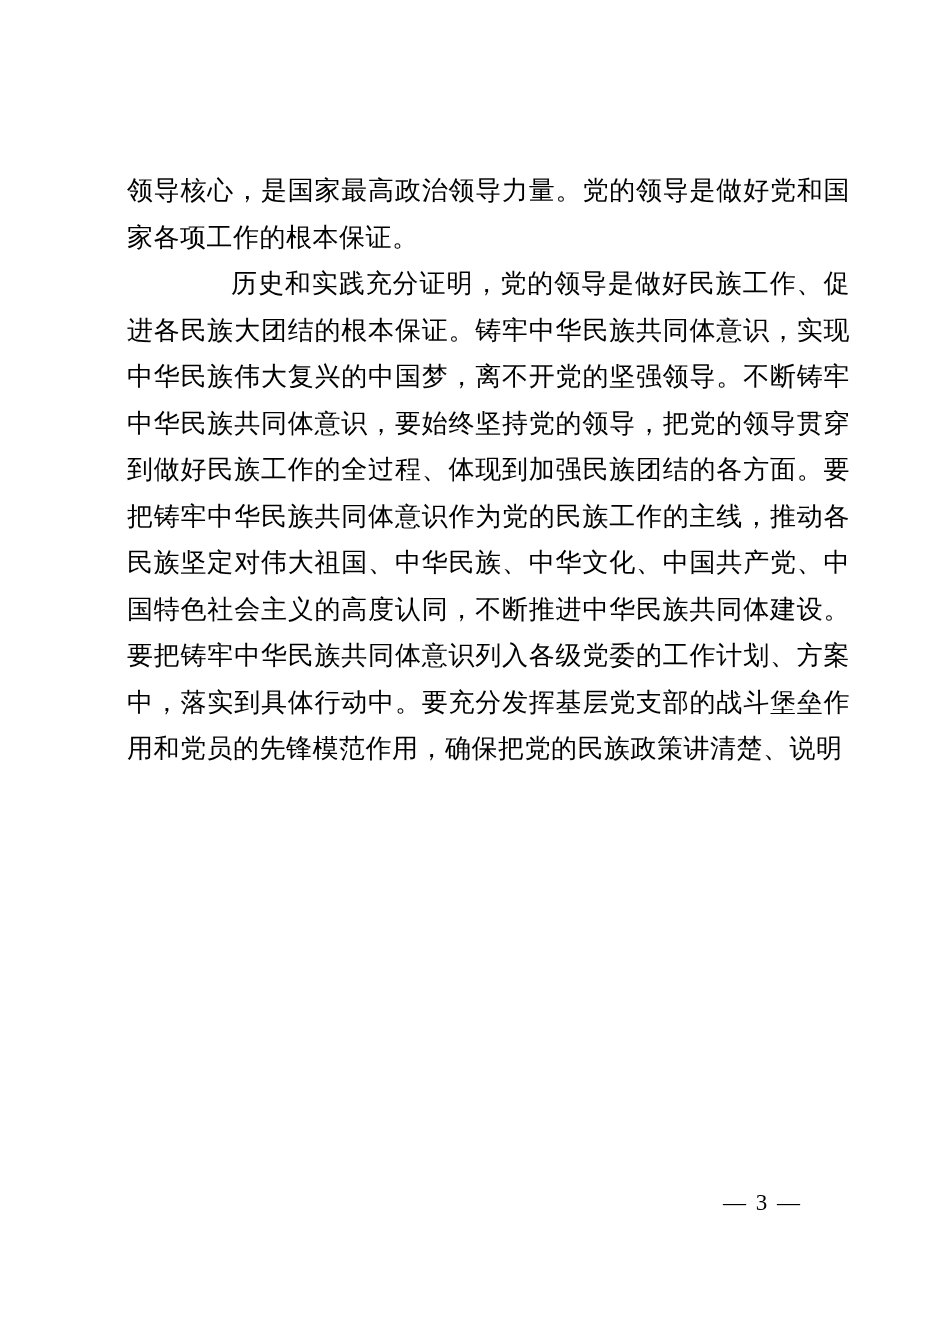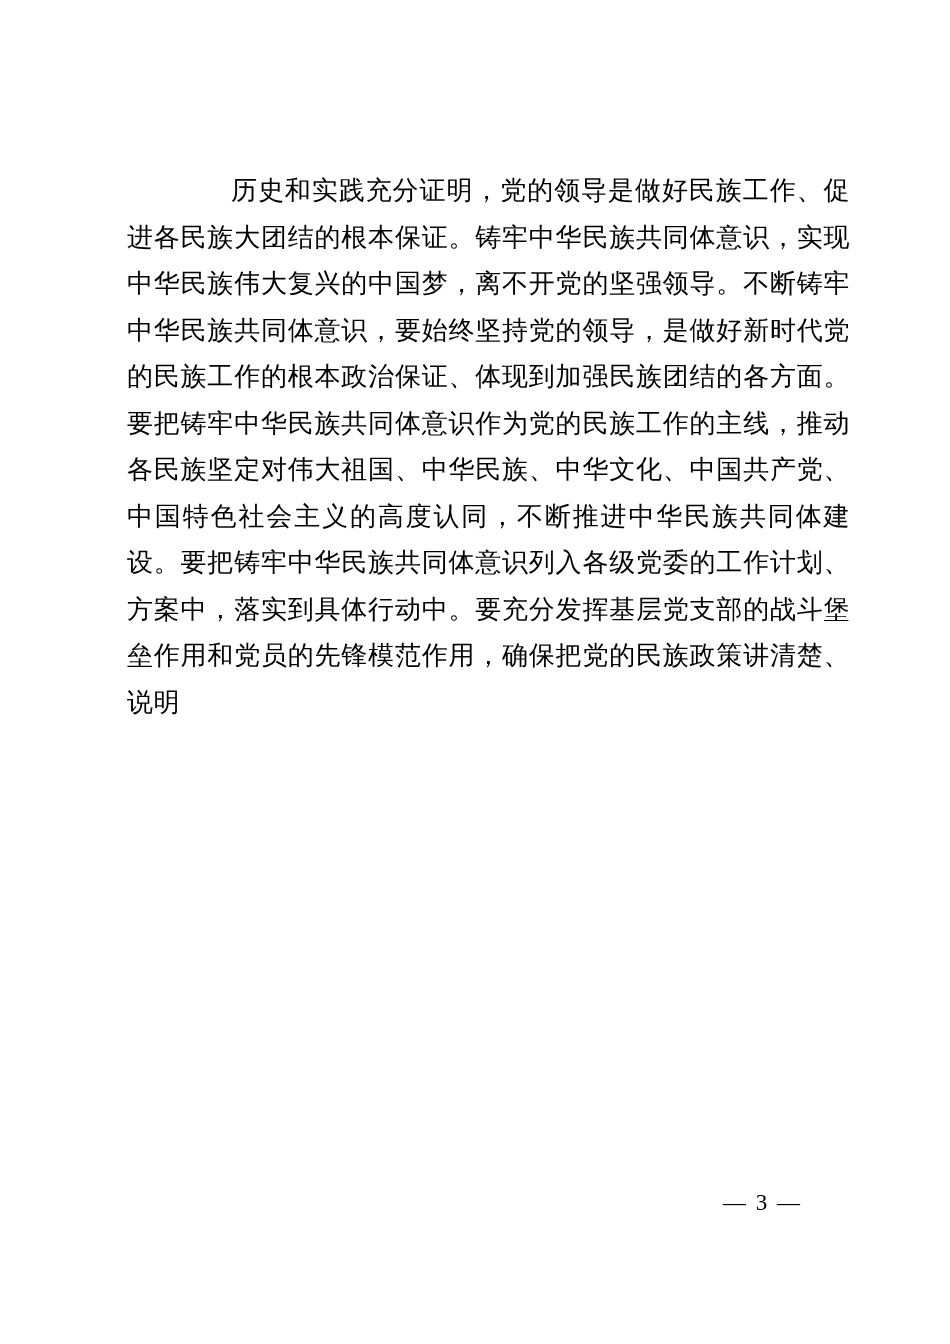--- a/index.html
+++ b/index.html
@@ -49,18 +49,19 @@
     letter-spacing: 2px;
     color: #000000;
   }
 </style>
 </head>
 <body>
 
 <div class="page">
 
   <div class="doc-body">
-    <p class="indent">历史和实践充分证明，党的领导是做好民族工作、促进各民族大团结的根本保证。铸牢中华民族共同体意识，实现中华民族伟大复兴的中国梦，离不开党的坚强领导。不断铸牢中华民族共同体意识，要始终坚持党的领导，是做好新时代党的民族工作的根本政治保证、体现到加强民族团结的各方面。要把铸牢中华民族共同体意识作为党的民族工作的主线，推动各民族坚定对伟大祖国、中华民族、中华文化、中国共产党、中国特色社会主义的高度认同，不断推进中华民族共同体建设。要把铸牢中华民族共同体意识列入各级党委的工作计划、方案中，落实到具体行动中。要充分发挥基层党支部的战斗堡垒作用和党员的先锋模范作用，确保把党的民族政策讲清楚、说明</p>
+    <p>领导核心，是国家最高政治领导力量。党的领导是做好党和国家各项工作的根本保证。</p>
+    <p class="indent">历史和实践充分证明，党的领导是做好民族工作、促进各民族大团结的根本保证。铸牢中华民族共同体意识，实现中华民族伟大复兴的中国梦，离不开党的坚强领导。不断铸牢中华民族共同体意识，要始终坚持党的领导，把党的领导贯穿到做好民族工作的全过程、体现到加强民族团结的各方面。要把铸牢中华民族共同体意识作为党的民族工作的主线，推动各民族坚定对伟大祖国、中华民族、中华文化、中国共产党、中国特色社会主义的高度认同，不断推进中华民族共同体建设。要把铸牢中华民族共同体意识列入各级党委的工作计划、方案中，落实到具体行动中。要充分发挥基层党支部的战斗堡垒作用和党员的先锋模范作用，确保把党的民族政策讲清楚、说明</p>
   </div>
 
   <div class="page-number">— 3 —</div>
 
 </div>
 
 </body></html>

